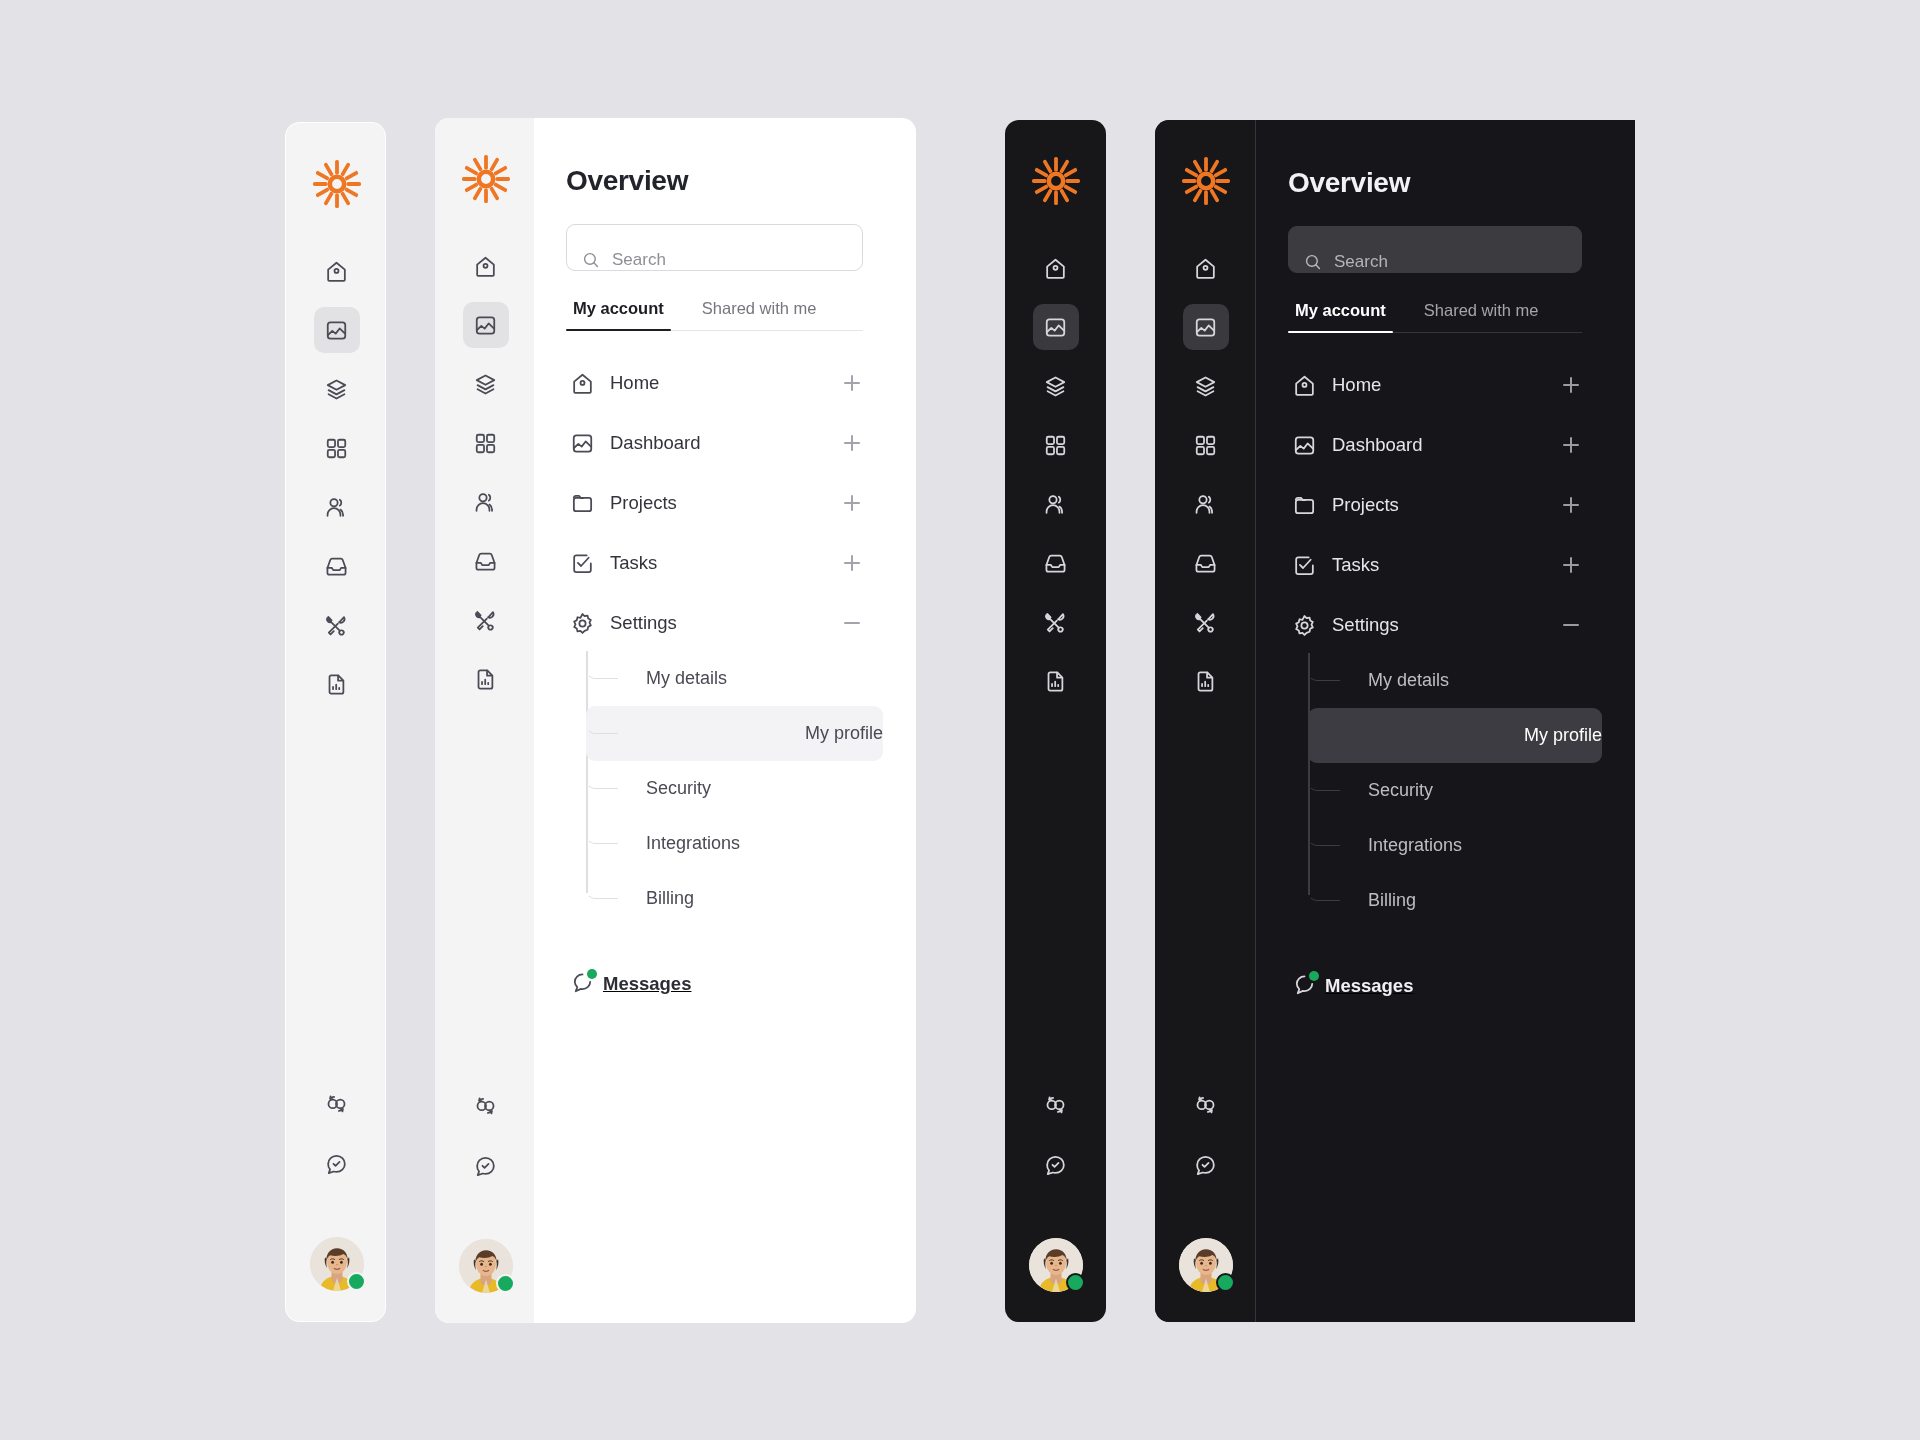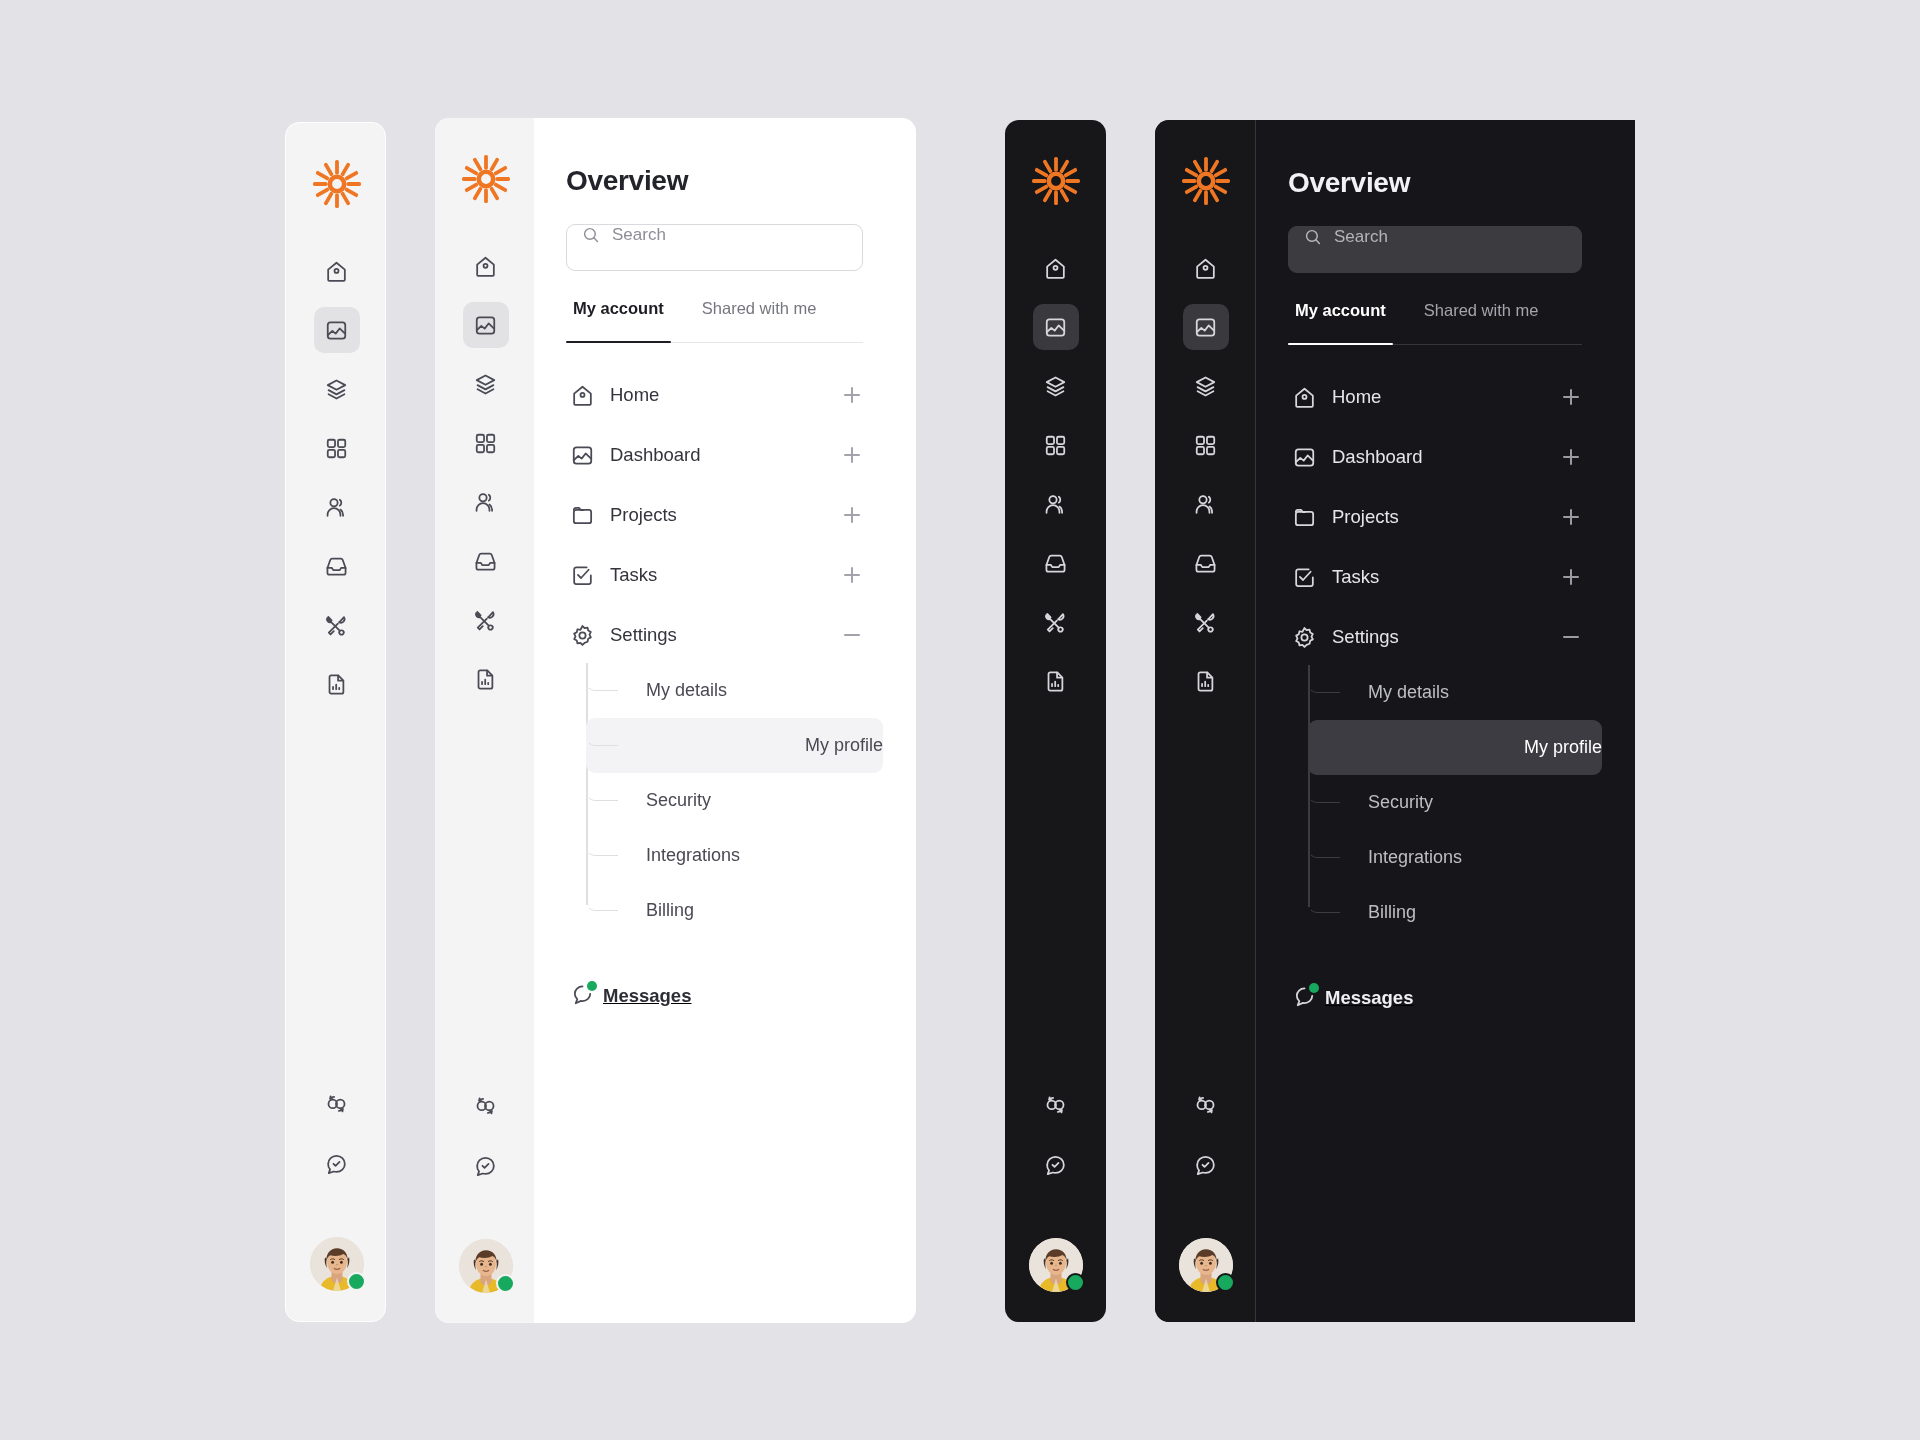--- a/index.html
+++ b/index.html
@@ -91,35 +91,35 @@
   }
   .panel-full-dark .content { left: 101px; }
   .page-title {
     font-size: 28px; font-weight: 700; color: #23232b; letter-spacing: -0.3px;
   }
   .panel-full-dark .page-title { color: #f2f2f4; }
 
   .search {
     margin-top: 27px; height: 47px; border-radius: 9px;
     border: 1px solid #d9d9de; background: #fff;
-    display: flex; align-items: flex-start; padding: 0 14px; gap: 11px;
+    display: flex; align-items: flex-end; padding: 0 14px; gap: 11px;
     cursor: text;
   }
   .panel-full-dark .search { background: #3b3b40; border-color: #3b3b40; }
   .search svg { width: 20px; height: 20px; flex: none; }
   .search-text { font-size: 17px; color: #8e8e96; }
   .panel-full-dark .search-text { color: #b4b4ba; }
 
   .tabs {
     margin-top: 28px; display: flex; gap: 0;
     border-bottom: 1px solid #e5e5ea;
   }
   .panel-full-dark .tabs { border-bottom-color: #35353a; }
   .tab {
-    font-size: 16.5px; color: #76767e; padding: 0 7px 24px 7px;
+    font-size: 16.5px; color: #76767e; padding: 0 7px 12px 7px;
     cursor: pointer; position: relative;
   }
   .tab + .tab { margin-left: 24px; }
   .tab.active { color: #1d1d24; font-weight: 700; }
   .tab.active::after {
     content: ""; position: absolute; left: 0; right: 0; bottom: -1px;
     height: 2.5px; background: #1d1d24; border-radius: 2px;
   }
   .panel-full-dark .tab { color: #a4a4ac; }
   .panel-full-dark .tab.active { color: #ffffff; }

